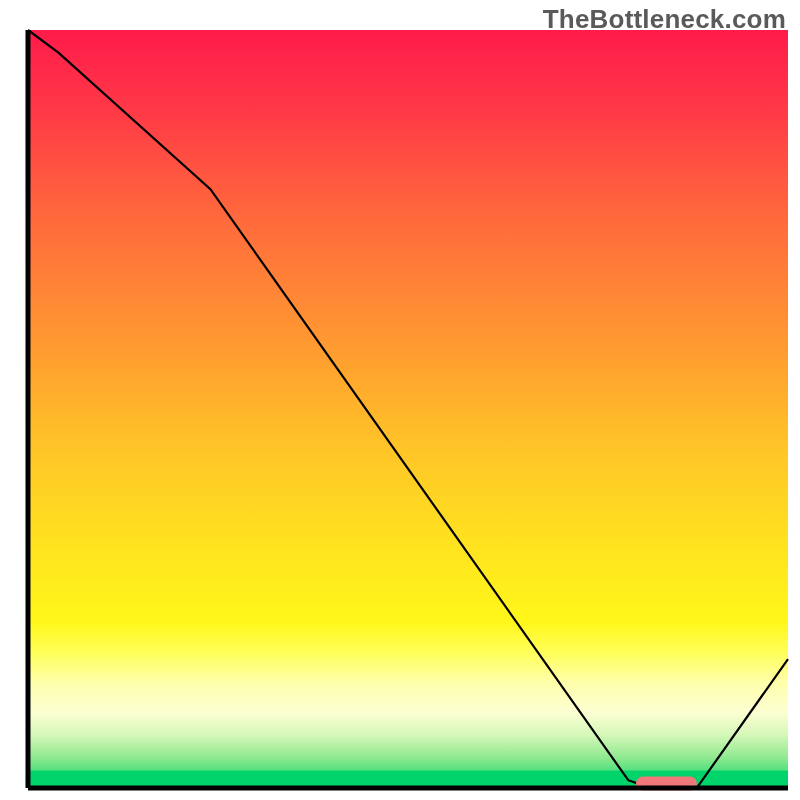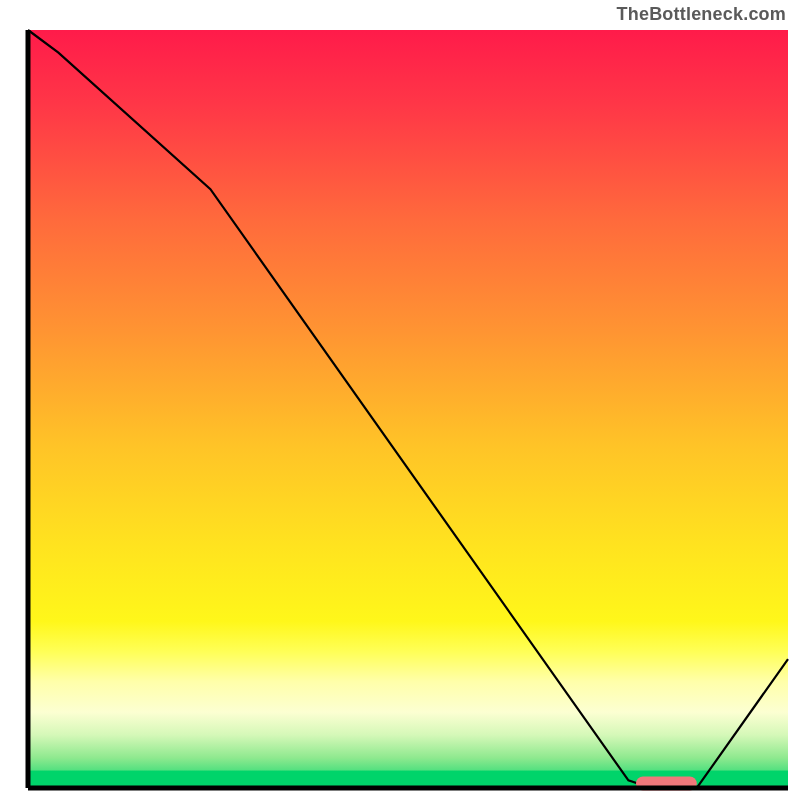--- a/index.html
+++ b/index.html
@@ -13,21 +13,21 @@
   }
   .container {
     position: relative;
     width: 800px;
     height: 800px;
   }
   .watermark {
     position: absolute;
     top: 4px;
     right: 14px;
-    font-size: 18px;
+    font-size: 26px;
     font-weight: bold;
     color: #5a5a5a;
     letter-spacing: 0.2px;
     z-index: 10;
   }
   svg.plot {
     position: absolute;
     left: 0;
     top: 0;
     width: 800px;

